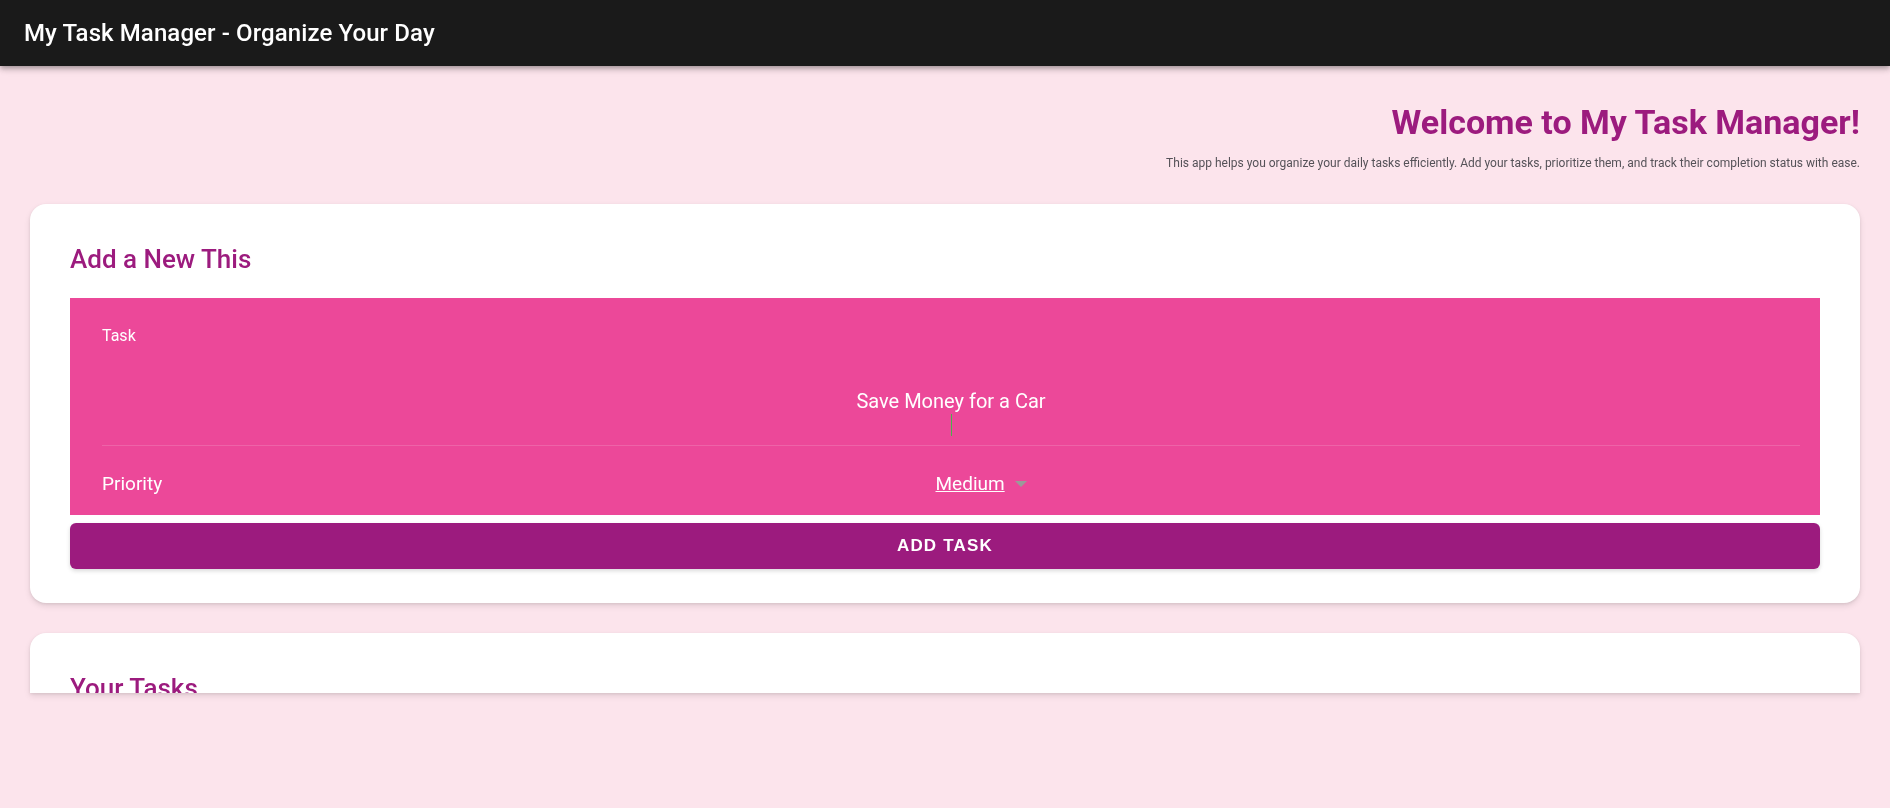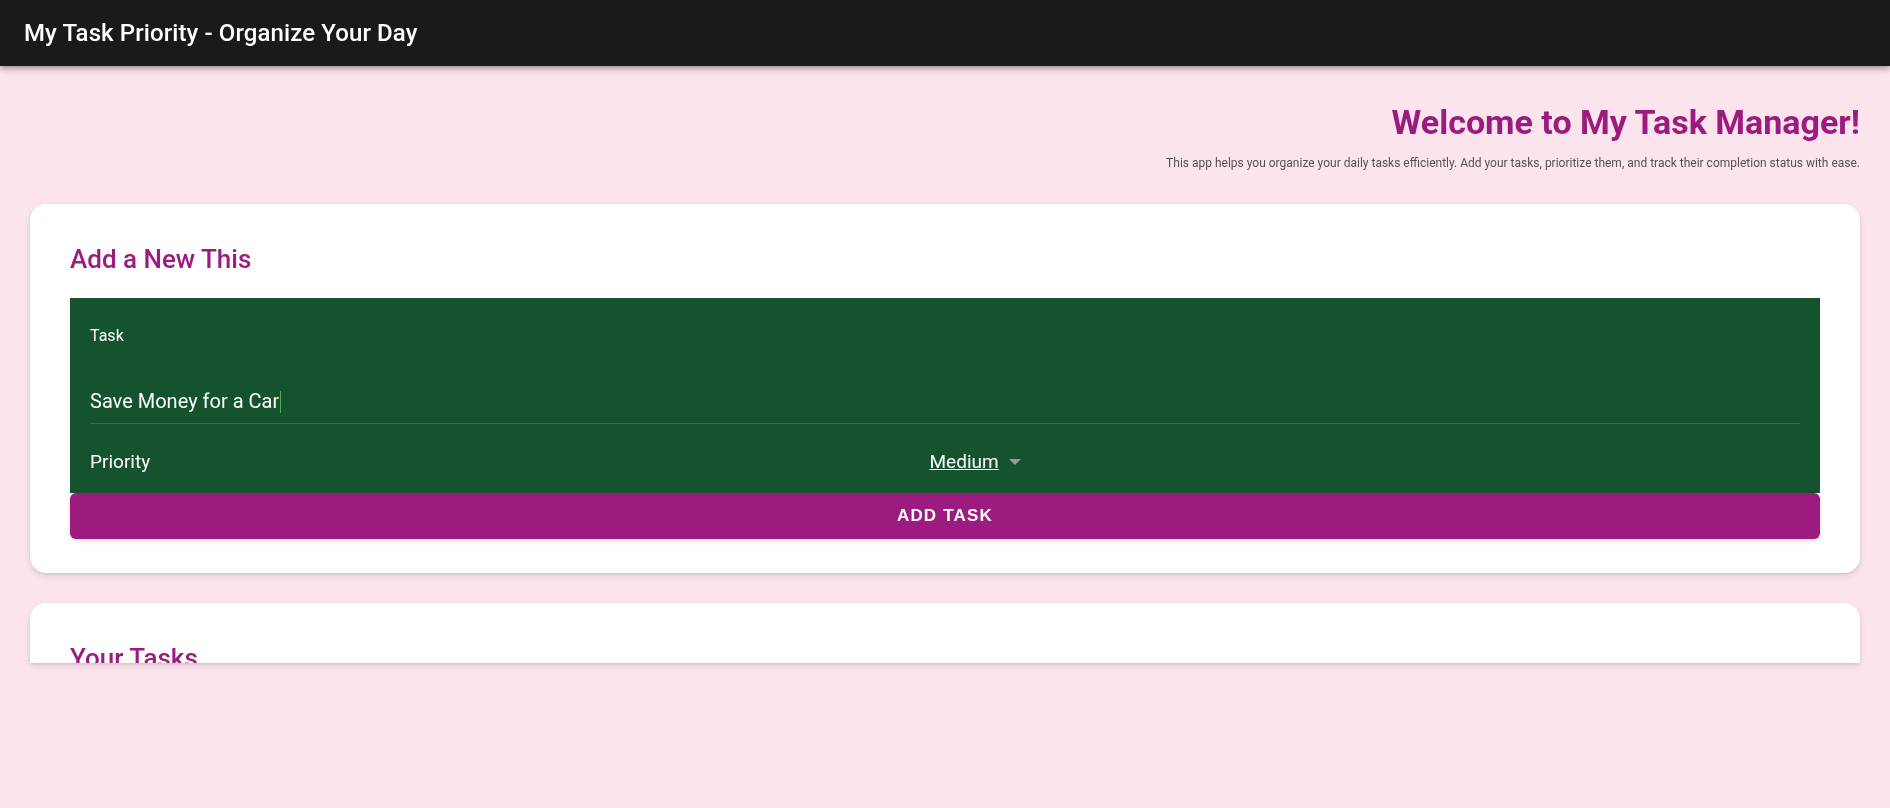--- a/index.html
+++ b/index.html
@@ -58,22 +58,22 @@
     padding: 40px 40px 34px 40px;
     margin-bottom: 30px;
   }
   .card-title {
     font-size: 26px;
     font-weight: 500;
     color: #9c1b7e;
     margin-bottom: 24px;
   }
   .form-box {
-    background: #14532d;
-    padding: 28px 20px 12px 20px;
+    background: #ec4899;
+    padding: 28px 20px 12px 32px;
     color: #ffffff;
   }
   .field-label-top {
     font-size: 16px;
     color: #ffffff;
     margin-bottom: 44px;
   }
   .text-input-wrap {
     position: relative;
     border-bottom: 1px solid rgba(255,255,255,0.15);
@@ -88,20 +88,21 @@
     vertical-align: middle;
     margin-left: 1px;
     position: relative;
     top: 1px;
   }
   .input-line {
     display: flex;
     align-items: center;
     font-size: 20px;
     color: #ffffff;
+    flex-direction: column;
   }
   .priority-row {
     display: flex;
     padding: 6px 0 8px 0;
   }
   .priority-label {
     font-size: 19px;
     color: #ffffff;
     flex: 0 0 auto;
   }
@@ -124,40 +125,41 @@
     width: 100%;
     background: #9c1b7e;
     color: #ffffff;
     border: none;
     border-radius: 6px;
     height: 46px;
     font-size: 17px;
     font-weight: 600;
     letter-spacing: 1.2px;
     cursor: pointer;
+    margin-top: 8px;
     text-transform: uppercase;
     box-shadow: 0 2px 4px rgba(0,0,0,0.15);
   }
   .card-peek {
     background: #ffffff;
     border-radius: 16px 16px 0 0;
     box-shadow: 0 3px 6px rgba(0,0,0,0.10), 0 1px 3px rgba(0,0,0,0.08);
     padding: 40px 40px 16px 40px;
     height: 60px;
     overflow: hidden;
   }
   .card-peek .card-title {
     margin-bottom: 0;
   }
 </style>
 </head>
 <body>
 
 <header class="appbar">
-  <div class="appbar-title">My Task Priority - Organize Your Day</div>
+  <div class="appbar-title">My Task Manager - Organize Your Day</div>
 </header>
 
 <div class="content">
 
   <div class="welcome">
     <h1>Welcome to My Task Manager!</h1>
     <p>This app helps you organize your daily tasks efficiently. Add your tasks, prioritize them, and track their completion status with ease.</p>
   </div>
 
   <div class="card">

